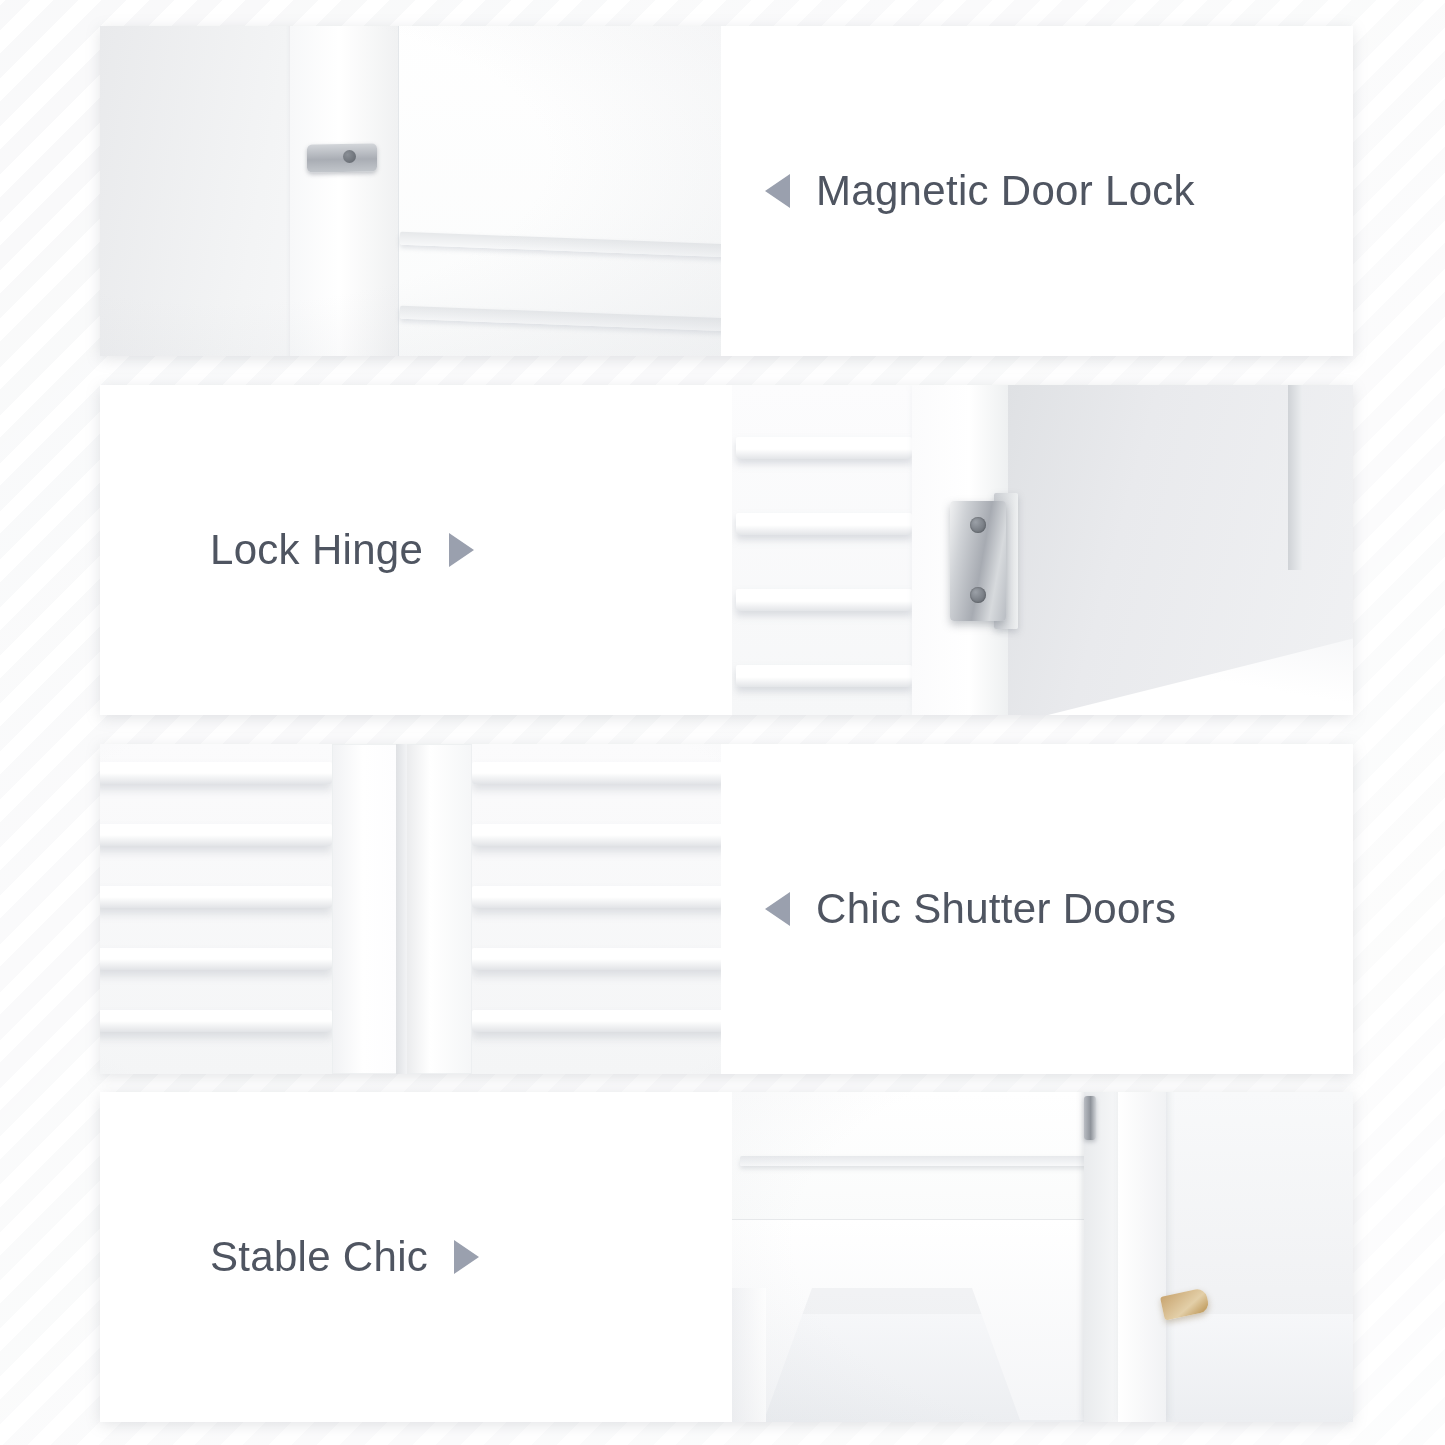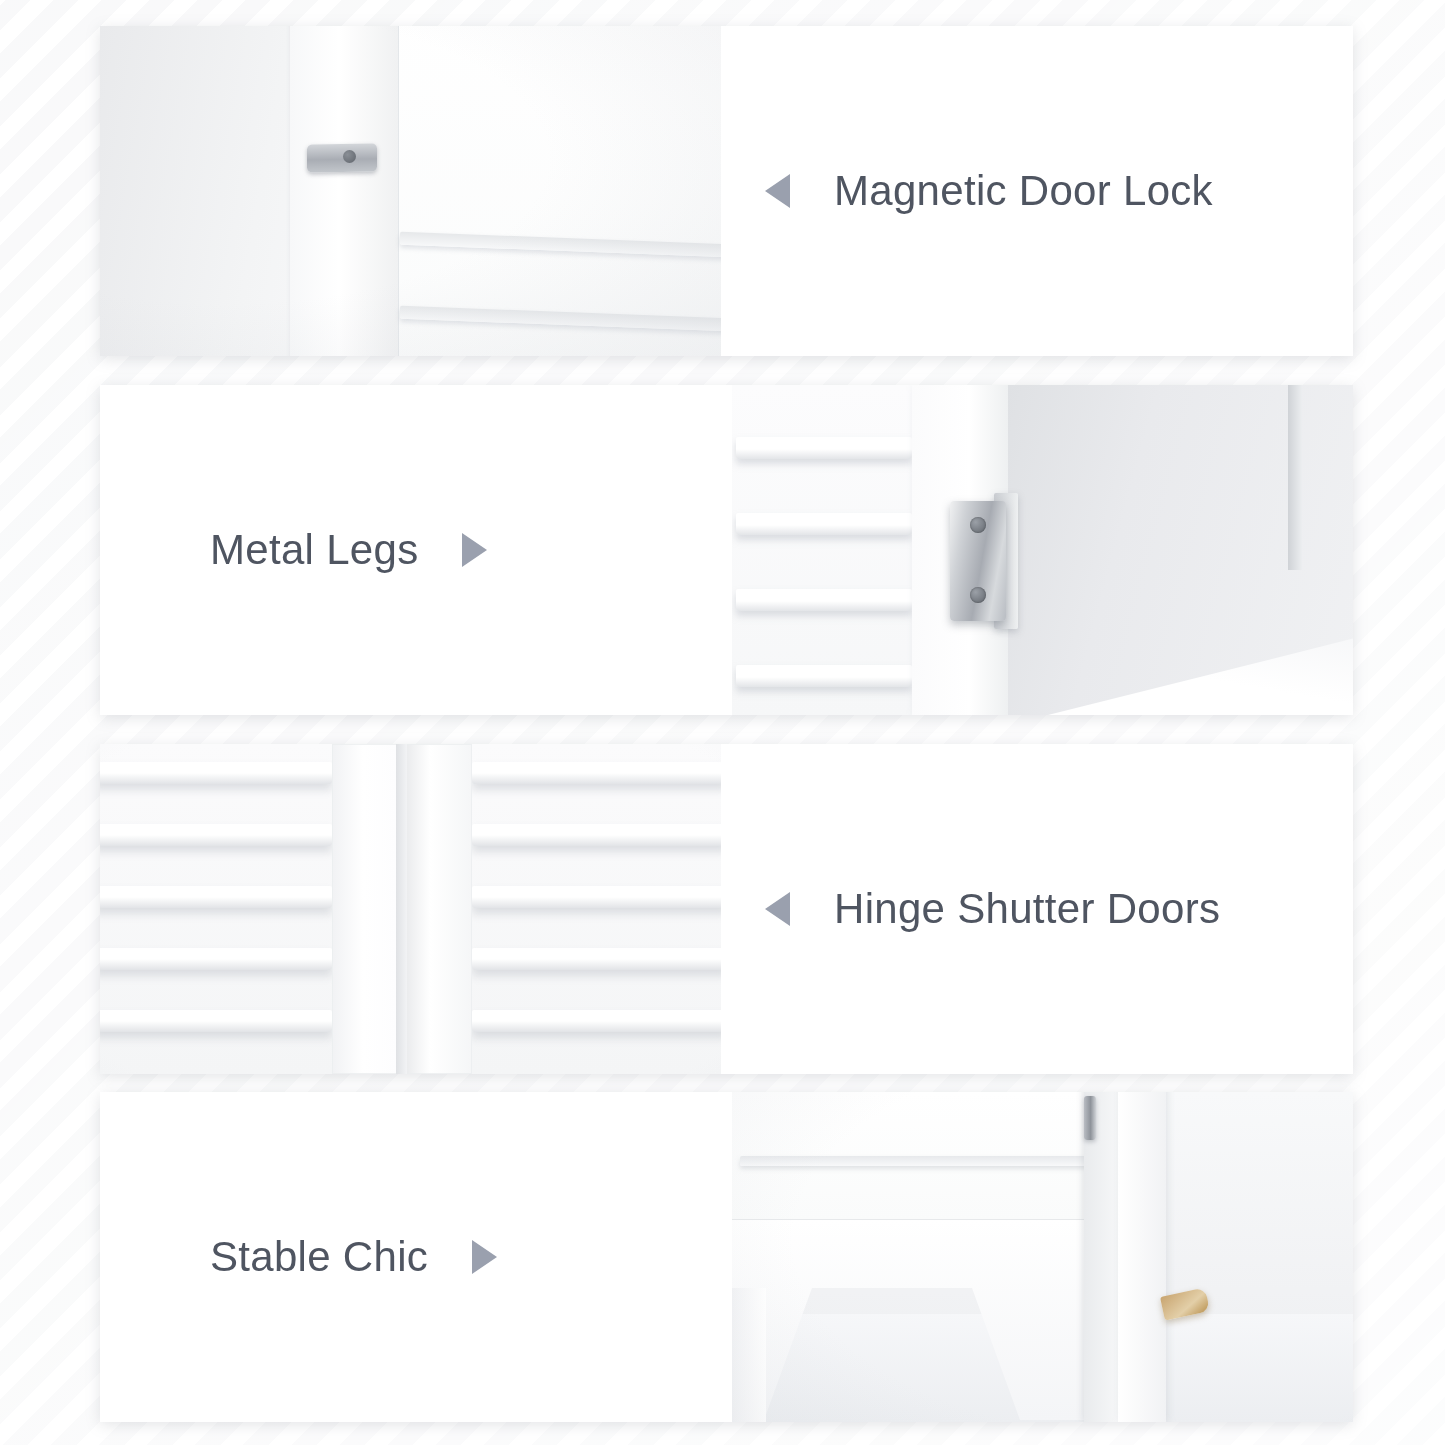--- a/index.html
+++ b/index.html
@@ -72,21 +72,21 @@
     width: 632px;
     display: flex;
     align-items: center;
     background: #ffffff;
   }
 
   
   .caption {
     display: flex;
     align-items: center;
-    gap: 44px;
+    gap: 26px;
     width: 100%;
     padding: 0 44px;
     box-sizing: border-box;
   }
   .caption.to-left { justify-content: flex-start; }
   .caption.to-right { justify-content: flex-start; padding-left: 110px; }
   .caption-text {
     font-size: 42px;
     color: #4f5561;
     letter-spacing: .3px;
@@ -376,21 +376,21 @@
         <div class="caption to-left">
           <span class="arrow arrow-left"></span>
           <span class="caption-text">Magnetic Door Lock</span>
         </div>
       </div>
     </div>
 
     <div class="row row-2">
       <div class="cell cell-label">
         <div class="caption to-right">
-          <span class="caption-text">Metal Legs</span>
+          <span class="caption-text">Lock Hinge</span>
           <span class="arrow arrow-right"></span>
         </div>
       </div>
       <div class="cell cell-photo ph2">
         <div class="panel">
           <div class="lslat l1"></div>
           <div class="lslat l2"></div>
           <div class="lslat l3"></div>
           <div class="lslat l4"></div>
         </div>
@@ -422,21 +422,21 @@
           <div class="vslat r2"></div>
           <div class="vslat r3"></div>
           <div class="vslat r4"></div>
           <div class="vslat r5"></div>
         </div>
         <div class="vign"></div>
       </div>
       <div class="cell cell-label">
         <div class="caption to-left">
           <span class="arrow arrow-left"></span>
-          <span class="caption-text">Hinge Shutter Doors</span>
+          <span class="caption-text">Chic Shutter Doors</span>
         </div>
       </div>
     </div>
 
     <div class="row row-4">
       <div class="cell cell-label">
         <div class="caption to-right">
           <span class="caption-text">Stable Chic</span>
           <span class="arrow arrow-right"></span>
         </div>

